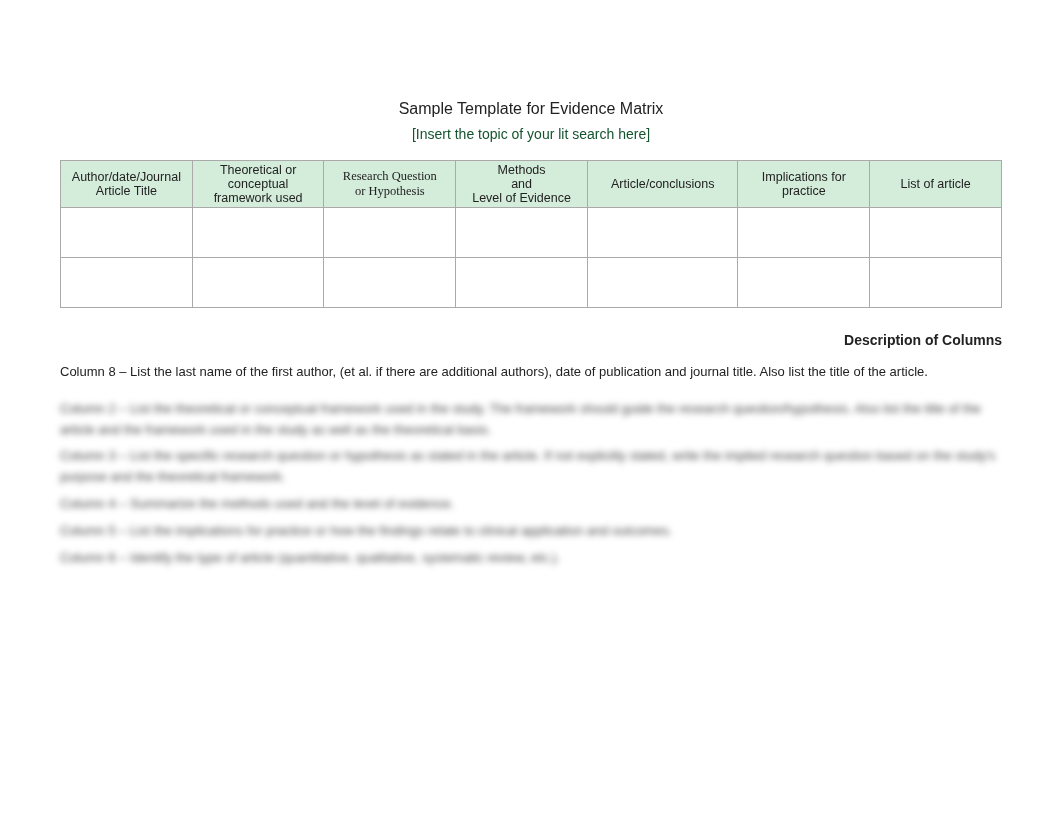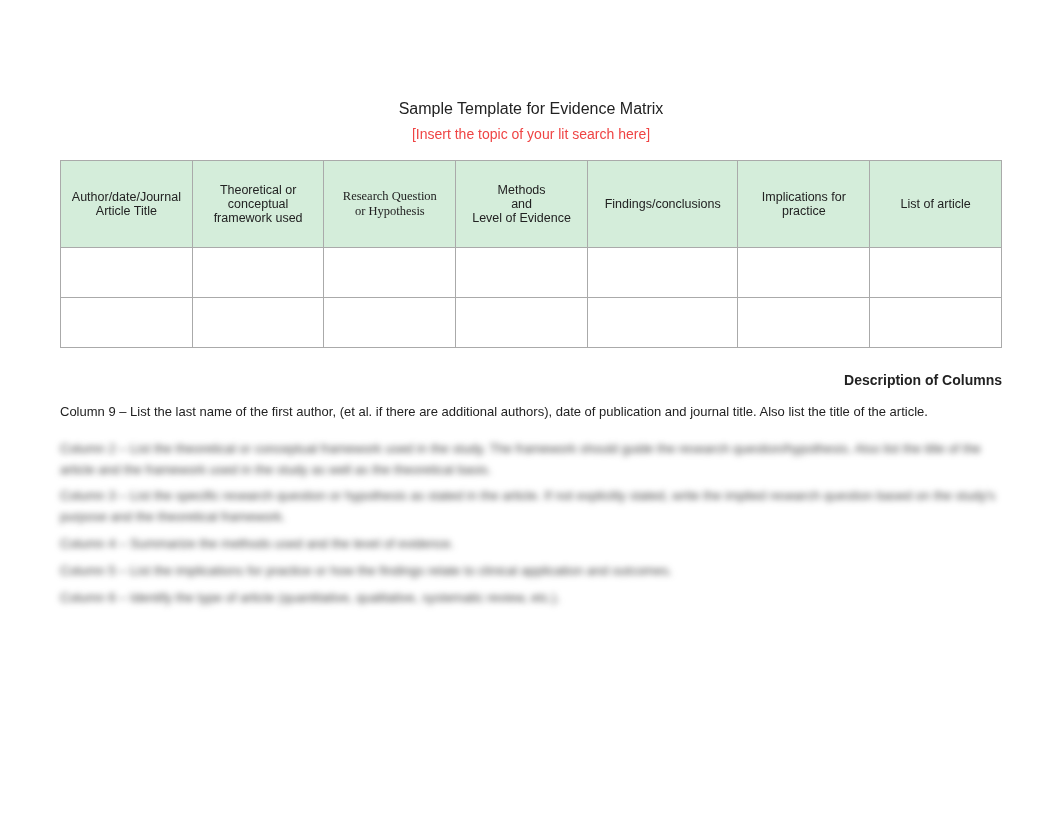--- a/index.html
+++ b/index.html
@@ -23,37 +23,37 @@
       font-weight: normal;
       margin-top: 80px;
       margin-bottom: 8px;
     }
 
     .page-subtitle {
       text-align: center;
       font-size: 14px;
       font-weight: normal;
       margin-bottom: 18px;
-      color: #ef4444;
+      color: #14532d;
     }
 
     .matrix-table {
       width: 100%;
       border-collapse: collapse;
       margin-bottom: 24px;
     }
 
     .matrix-table th {
       background-color: #d4edda;
       border: 1px solid #aaa;
       text-align: center;
       vertical-align: middle;
       font-size: 12.5px;
       font-weight: normal;
-      padding: 22px 4px;
+      padding: 2px 4px;
     }
 
     .matrix-table td {
       border: 1px solid #aaa;
       height: 50px;
       background-color: #ffffff;
     }
 
     .section-title {
       text-align: right;
@@ -102,21 +102,21 @@
 
 <div class="page-subtitle">[Insert the topic of your lit search here]</div>
 
 <table class="matrix-table">
   <thead>
     <tr>
       <th class="col-1">Author/date/Journal<br>Article Title</th>
       <th class="col-2">Theoretical or<br>conceptual<br>framework used</th>
       <th class="col-3">Research Question<br>or Hypothesis</th>
       <th class="col-4">Methods<br>and<br>Level of Evidence</th>
-      <th class="col-5">Findings/conclusions</th>
+      <th class="col-5">Article/conclusions</th>
       <th class="col-6">Implications for<br>practice</th>
       <th class="col-7">List of article</th>
     </tr>
   </thead>
   <tbody>
     <tr>
       <td></td>
       <td></td>
       <td></td>
       <td></td>
@@ -132,21 +132,21 @@
       <td></td>
       <td></td>
       <td></td>
     </tr>
   </tbody>
 </table>
 
 <div>
   <div class="section-title">Description of Columns</div>
 
-  <div class="description-block">Column 9 – List the last name of the first author, (et al. if there are additional authors), date of publication and journal title. Also list the title of the article.</div>
+  <div class="description-block">Column 8 – List the last name of the first author, (et al. if there are additional authors), date of publication and journal title. Also list the title of the article.</div>
 
   <div class="blurred-block">
     Column 2 – List the theoretical or conceptual framework used in the study. The framework should guide the research question/hypothesis. Also list the title of the article and the framework used in the study as well as the theoretical basis.
   </div>
 
   <div class="blurred-block">
     Column 3 – List the specific research question or hypothesis as stated in the article. If not explicitly stated, write the implied research question based on the study's purpose and the theoretical framework.
   </div>
 
   <div class="blurred-line">

